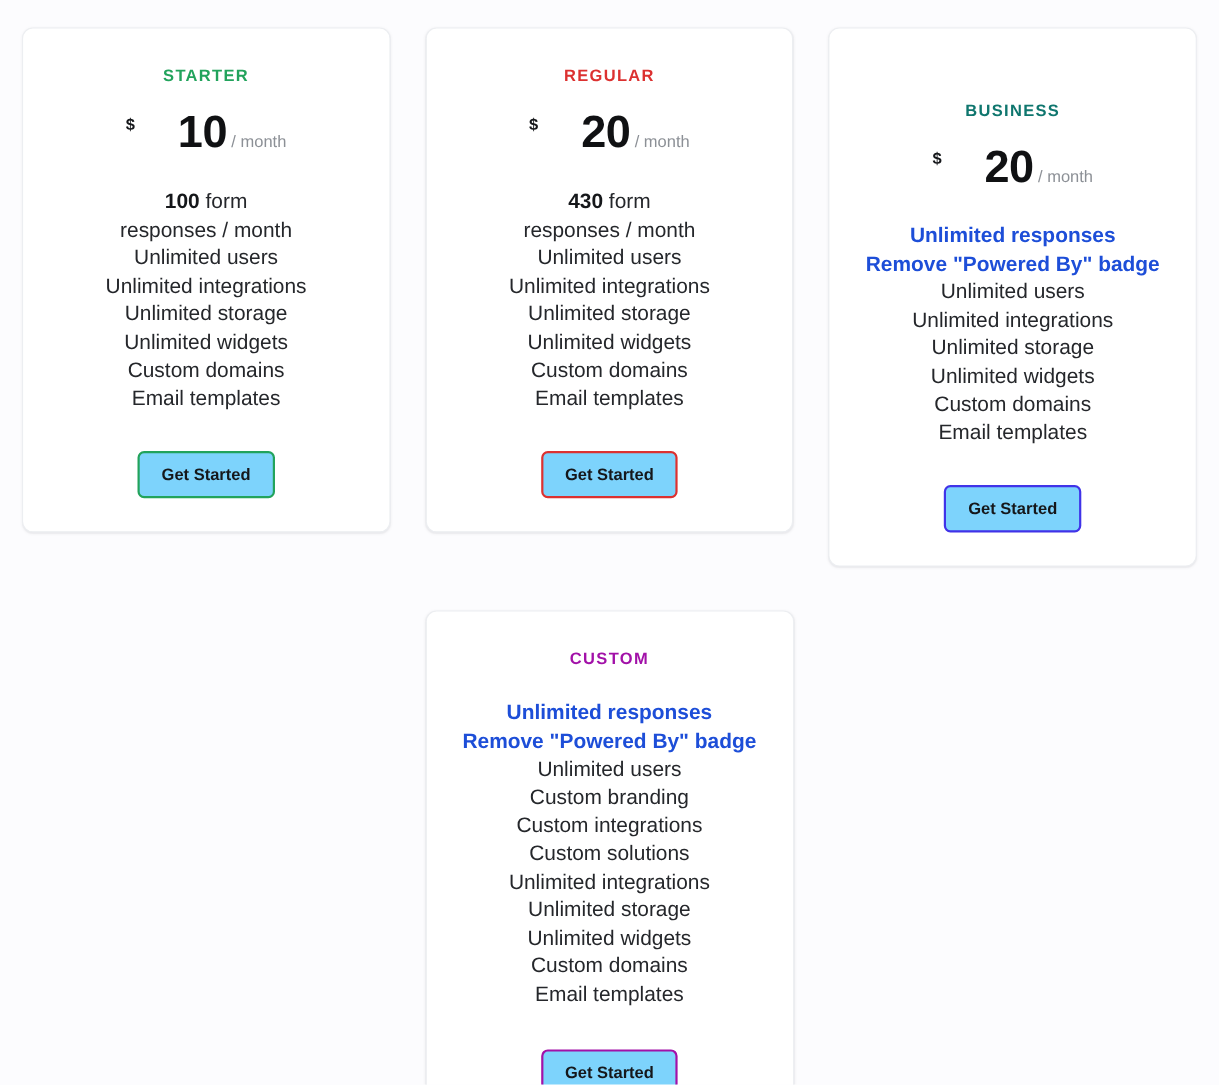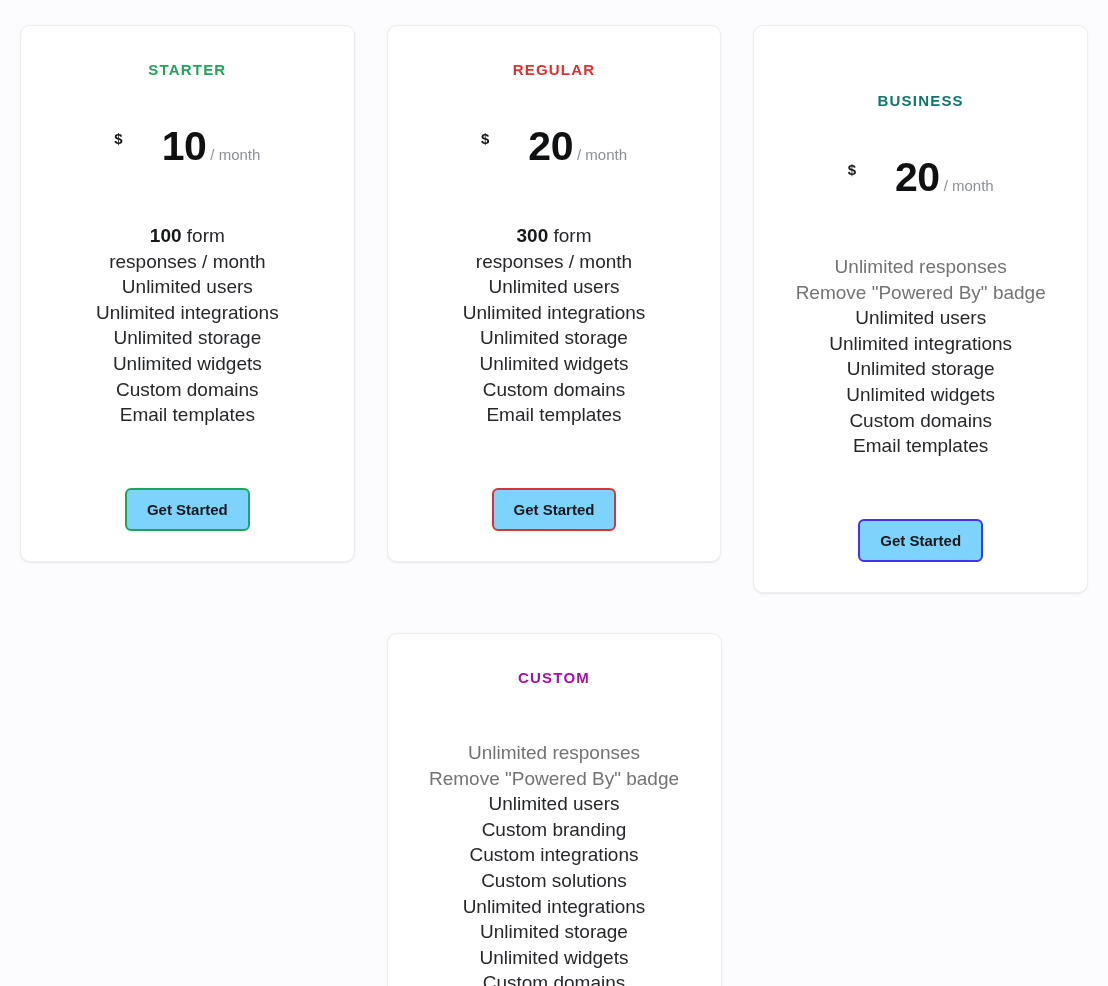--- a/index.html
+++ b/index.html
@@ -35,21 +35,20 @@
     width: 335px;
     box-sizing: border-box;
     background: #ffffff;
     border: 1px solid #eceef1;
     border-radius: 10px;
     box-shadow: 0 1px 3px rgba(20, 25, 40, 0.055), 0 1px 1px rgba(20, 25, 40, 0.03);
     padding: 26px 18px 30px 18px;
     display: flex;
     flex-direction: column;
     align-items: center;
-    gap: 26px;
   }
 
   .plan-title {
     font-size: 15px;
     font-weight: 700;
     letter-spacing: 1.2px;
     text-transform: uppercase;
     margin: 9px 0 0 0;
     text-align: center;
   }
@@ -90,22 +89,22 @@
     width: 100%;
     text-align: center;
   }
   .feature-item {
     font-size: 19px;
     color: #25272b;
     line-height: 25.6px;
     padding: 0 6px;
   }
   .feature-item.is-strong {
-    font-weight: 400;
-    color: #737373;
+    font-weight: 700;
+    color: #1d4ed8;
   }
   .feature-item .lead-strong {
     font-weight: 700;
     color: #15171a;
   }
 
   .cta-button {
     margin-top: 34px;
     min-width: 124px;
     padding: 11px 20px;
@@ -154,21 +153,21 @@
         <button class="cta-button" style="border-color: rgb(34, 163, 92);">Get Started</button>
       </div>
       <div class="plan-card">
         <h3 class="plan-title" style="color: rgb(220, 49, 48);">REGULAR</h3>
         <div class="price-line">
           <span class="price-currency">$</span>
           <span class="price-amount">20</span>
           <span class="price-period">/ month</span>
         </div>
         <ul class="features">
-          <li class="feature-item"><span class="lead-strong">300</span><span> form</span></li>
+          <li class="feature-item"><span class="lead-strong">430</span><span> form</span></li>
           <li class="feature-item">responses / month</li>
           <li class="feature-item">Unlimited users</li>
           <li class="feature-item">Unlimited integrations</li>
           <li class="feature-item">Unlimited storage</li>
           <li class="feature-item">Unlimited widgets</li>
           <li class="feature-item">Custom domains</li>
           <li class="feature-item">Email templates</li>
         </ul>
         <button class="cta-button" style="border-color: rgb(220, 49, 48);">Get Started</button>
       </div>

